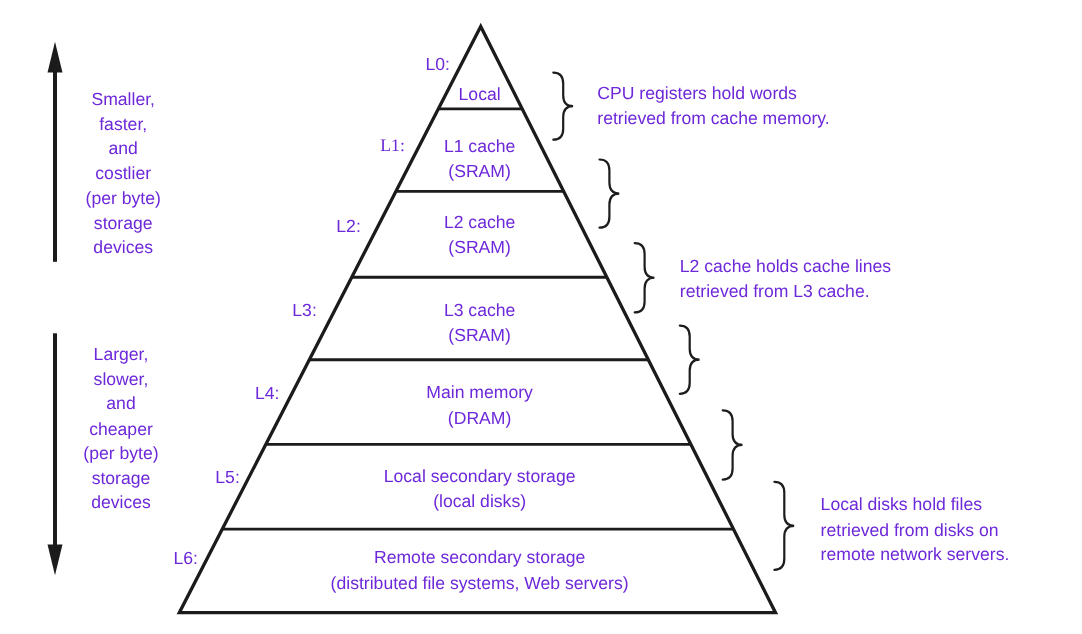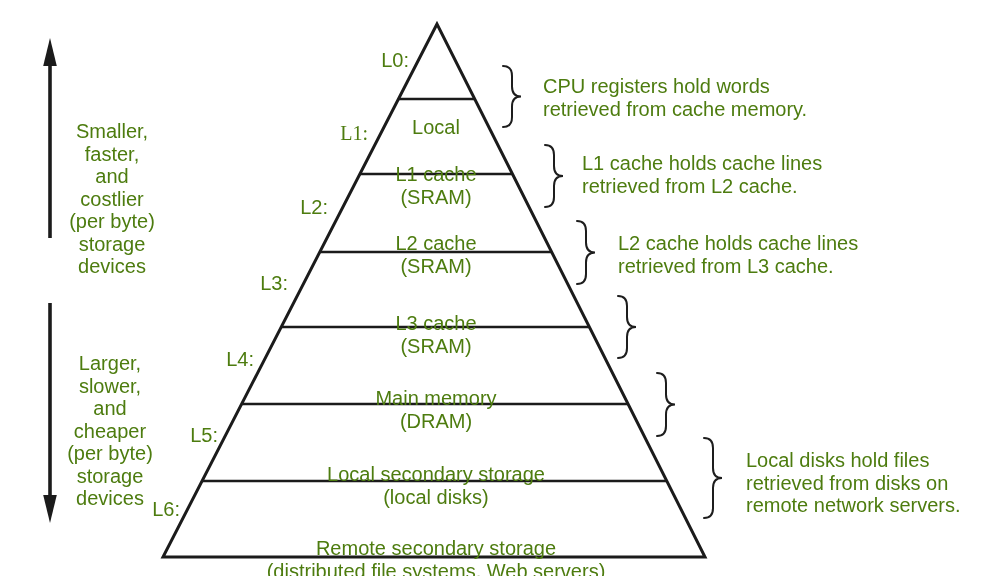--- a/index.html
+++ b/index.html
@@ -7,26 +7,26 @@
     position: relative;
     width: 984px;
     height: 576px;
     background: #ffffff;
     overflow: hidden;
     font-family: "Liberation Sans", sans-serif;
   }
   .layer { position: absolute; left: 0; top: 0; }
   .txt {
     position: absolute;
-    font-size: 20px;
+    font-size: 16px;
     line-height: 22.5px;
-    color: #4d7c0f;
+    color: #6d28d9;
     white-space: pre-line;
   }
-  .center { text-align: center; margin-top: 40px; }
+  .center { text-align: center; }
   .right  { text-align: right; }
   .left   { text-align: left; margin-left: 16px; }
 </style>
 </head>
 <body>
 
 <div class="canvas">
 
   <svg class="layer" width="984" height="576" viewBox="0 0 984 576">
 
@@ -89,21 +89,19 @@
 (SRAM)</div>
   <div class="txt center" style="left:216px; top:347px; width:440px;">Main memory
 (DRAM)</div>
   <div class="txt center" style="left:216px; top:423px; width:440px;">Local secondary storage
 (local disks)</div>
   <div class="txt center" style="left:216px; top:497px; width:440px;">Remote secondary storage
 (distributed file systems, Web servers)</div>
 
   <div class="txt left" style="left:527px; top:75px;  width:320px;">CPU registers hold words
 retrieved from cache memory.</div>
-  <div class="txt left" style="left:566px; top:152px; width:320px;">L1 cache holds cache lines
-retrieved from L2 cache.</div>
   <div class="txt left" style="left:602px; top:232px; width:320px;">L2 cache holds cache lines
 retrieved from L3 cache.</div>
   <div class="txt left" style="left:730px; top:449px; width:250px;">Local disks hold files
 retrieved from disks on
 remote network servers.</div>
 
 </div>
 
 </body></html>

